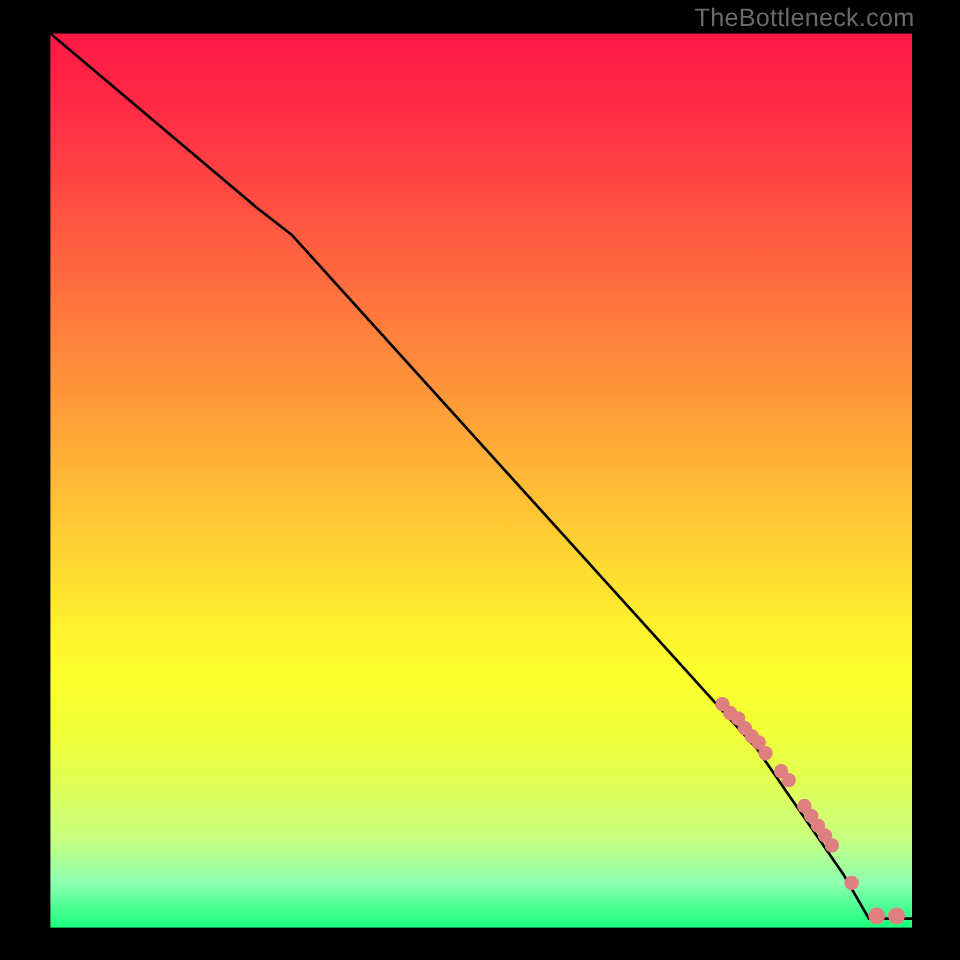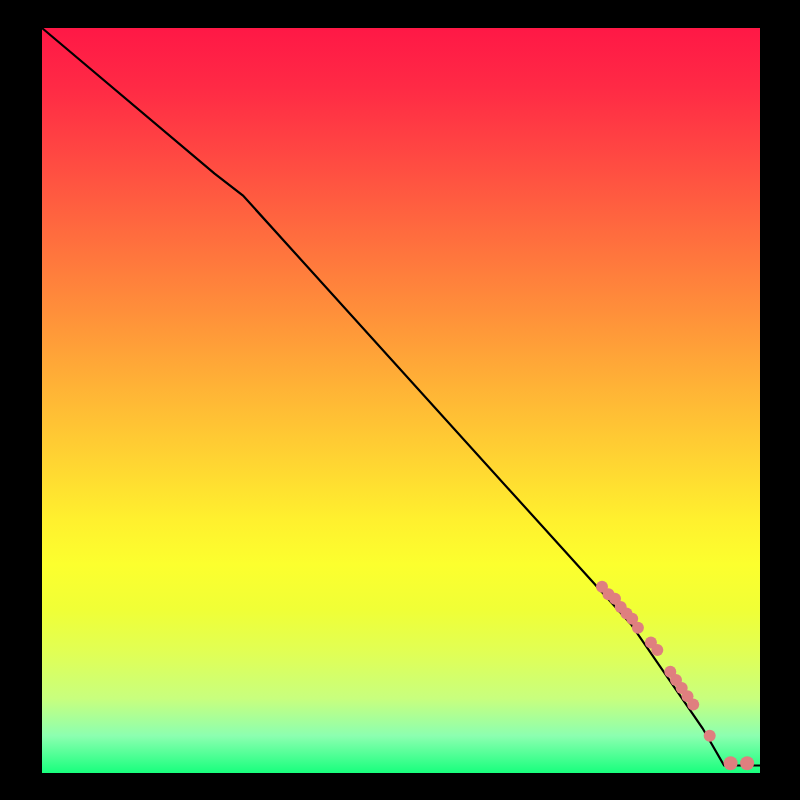--- a/index.html
+++ b/index.html
@@ -67,20 +67,21 @@
   }
   .marker {
     fill: #df7f7f;
     stroke: none;
   }
 </style>
 </head>
 <body>
 
 <div class="frame">
+  <div class="attribution">TheBottleneck.com</div>
 
   <div class="plot"></div>
 
   <svg class="overlay" viewBox="0 0 718 745" preserveAspectRatio="none">
     <path id="curve-path" class="curve" d="M0.0 0.0 L172.3 145.3 L201.0 167.6 L588.8 596.0 L660.6 700.3 L682.1 737.5 L718.0 737.5"></path>
     <g id="markers">
         <circle cx="560.0" cy="558.8" r="6" class="marker"></circle>
         <circle cx="566.5" cy="566.2" r="6" class="marker"></circle>
         <circle cx="573.0" cy="570.7" r="6" class="marker"></circle>
         <circle cx="578.7" cy="578.9" r="6" class="marker"></circle>

